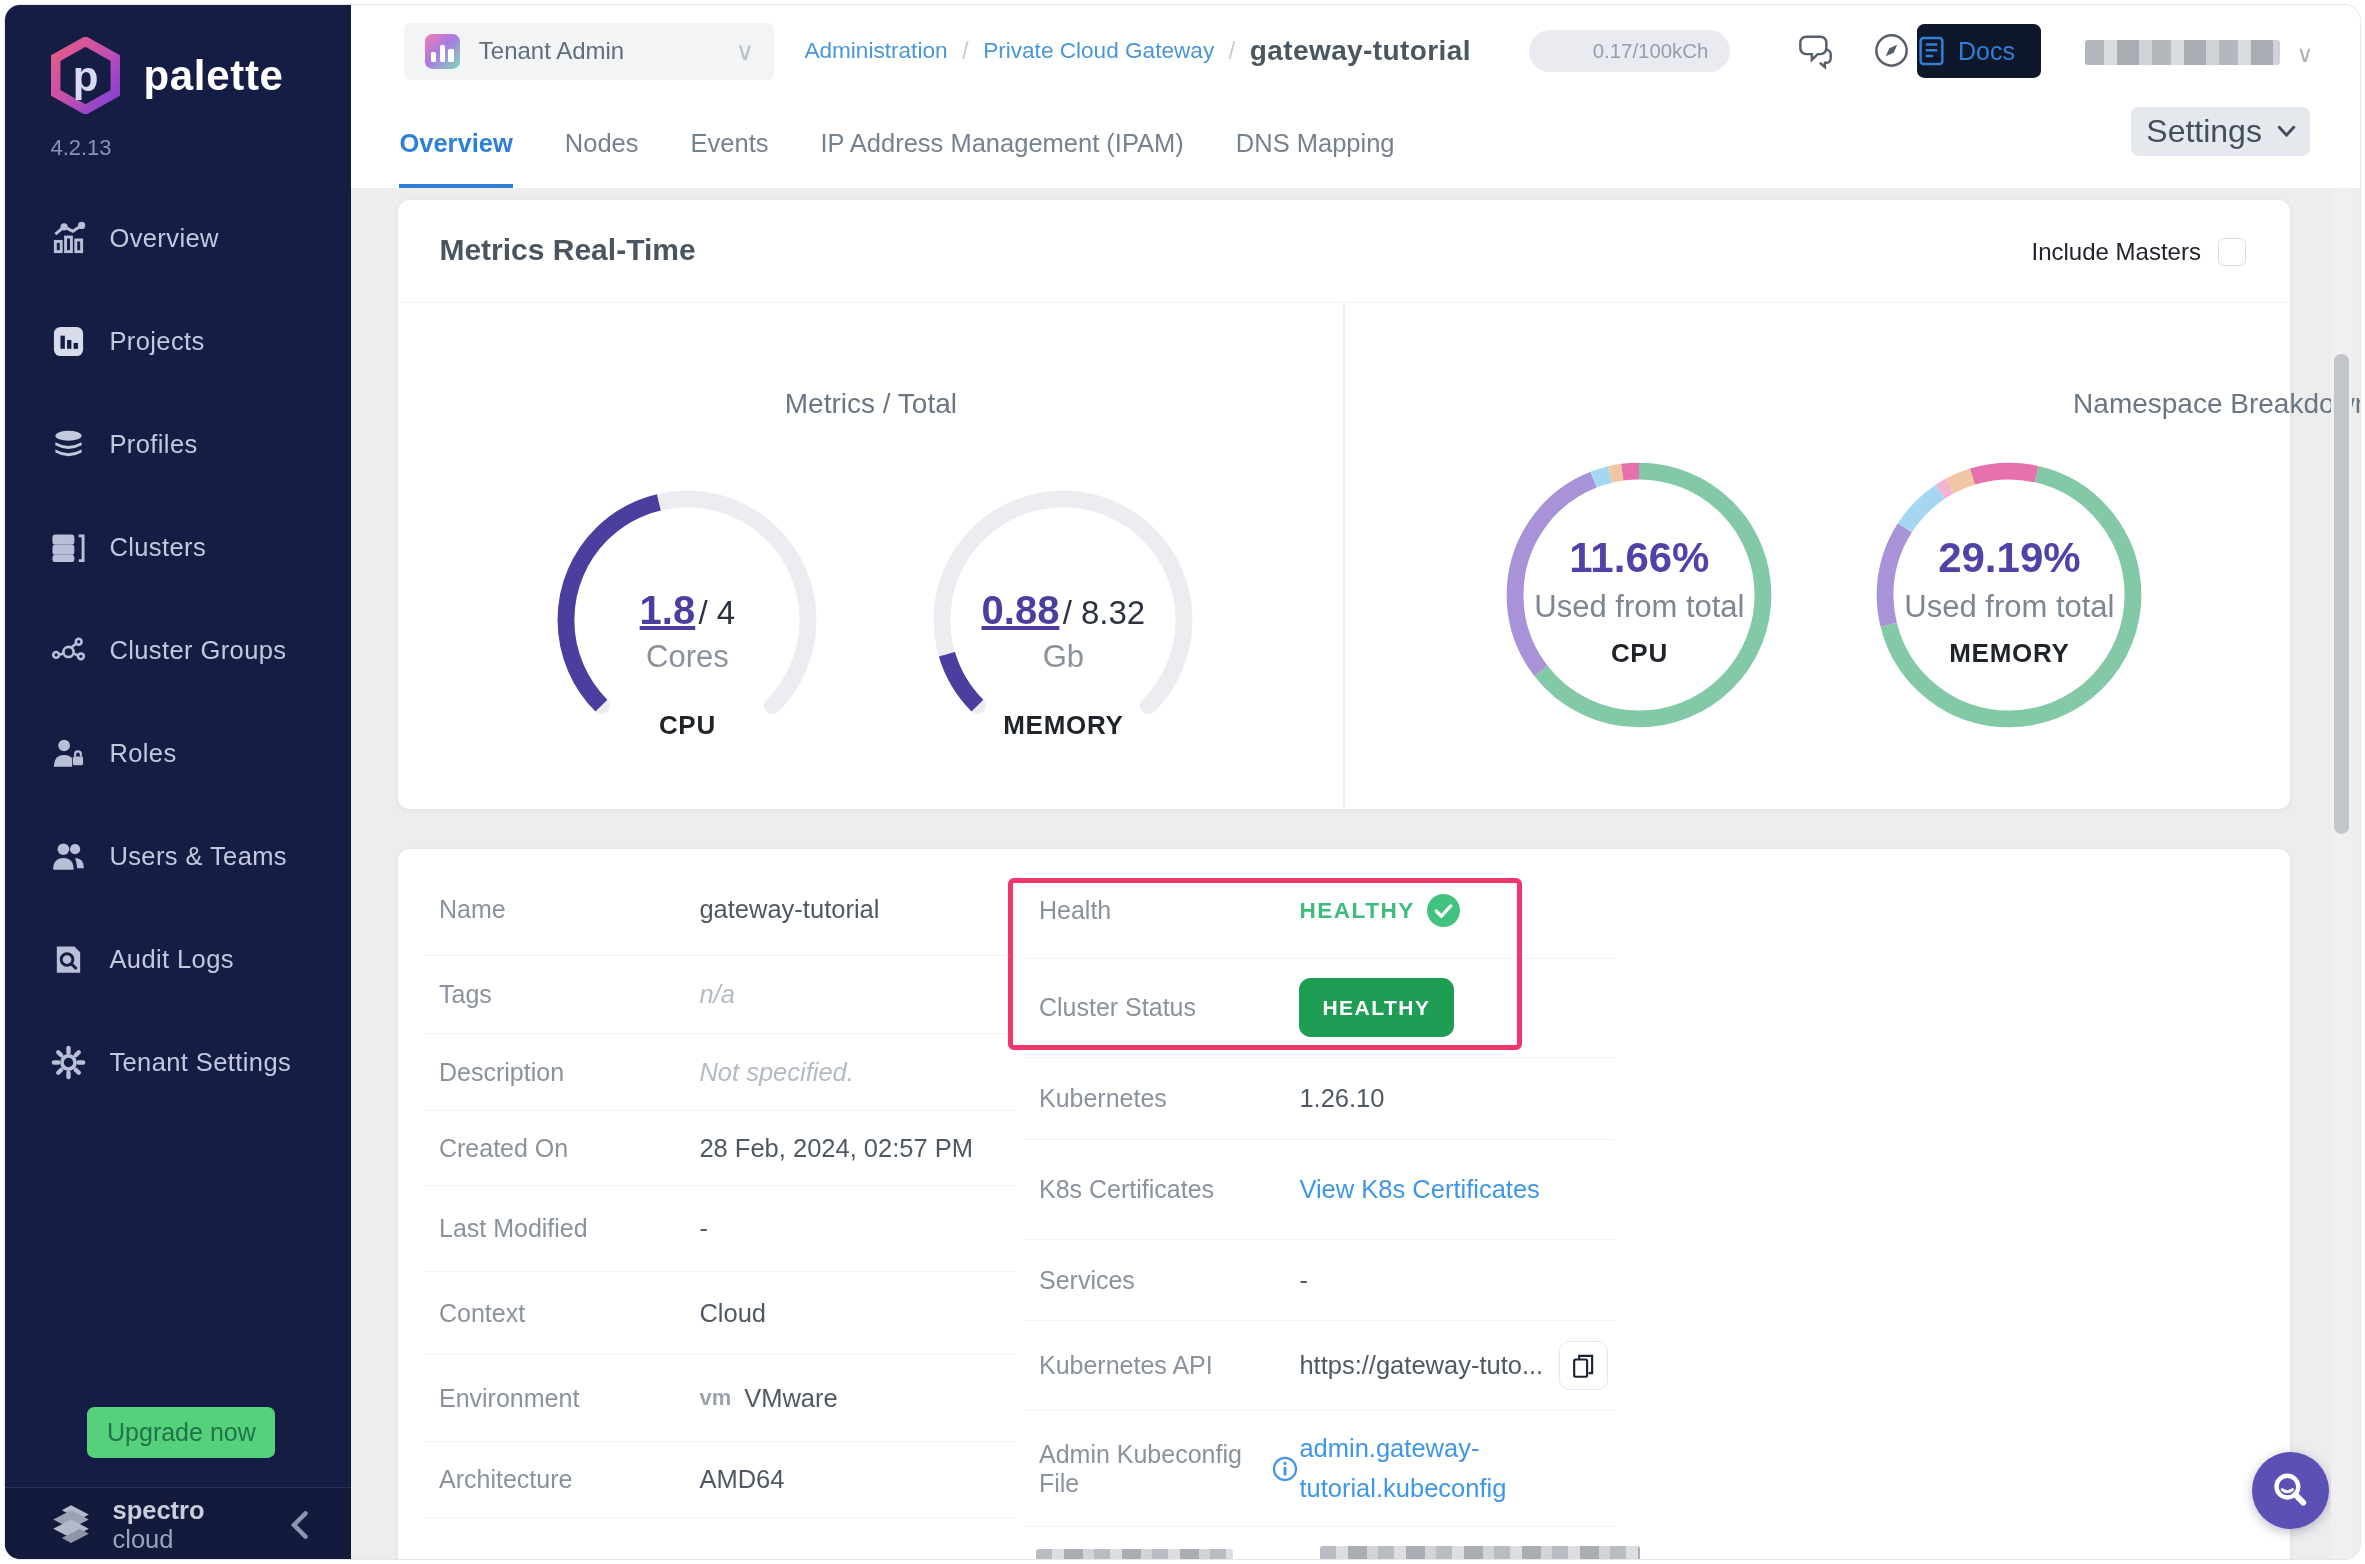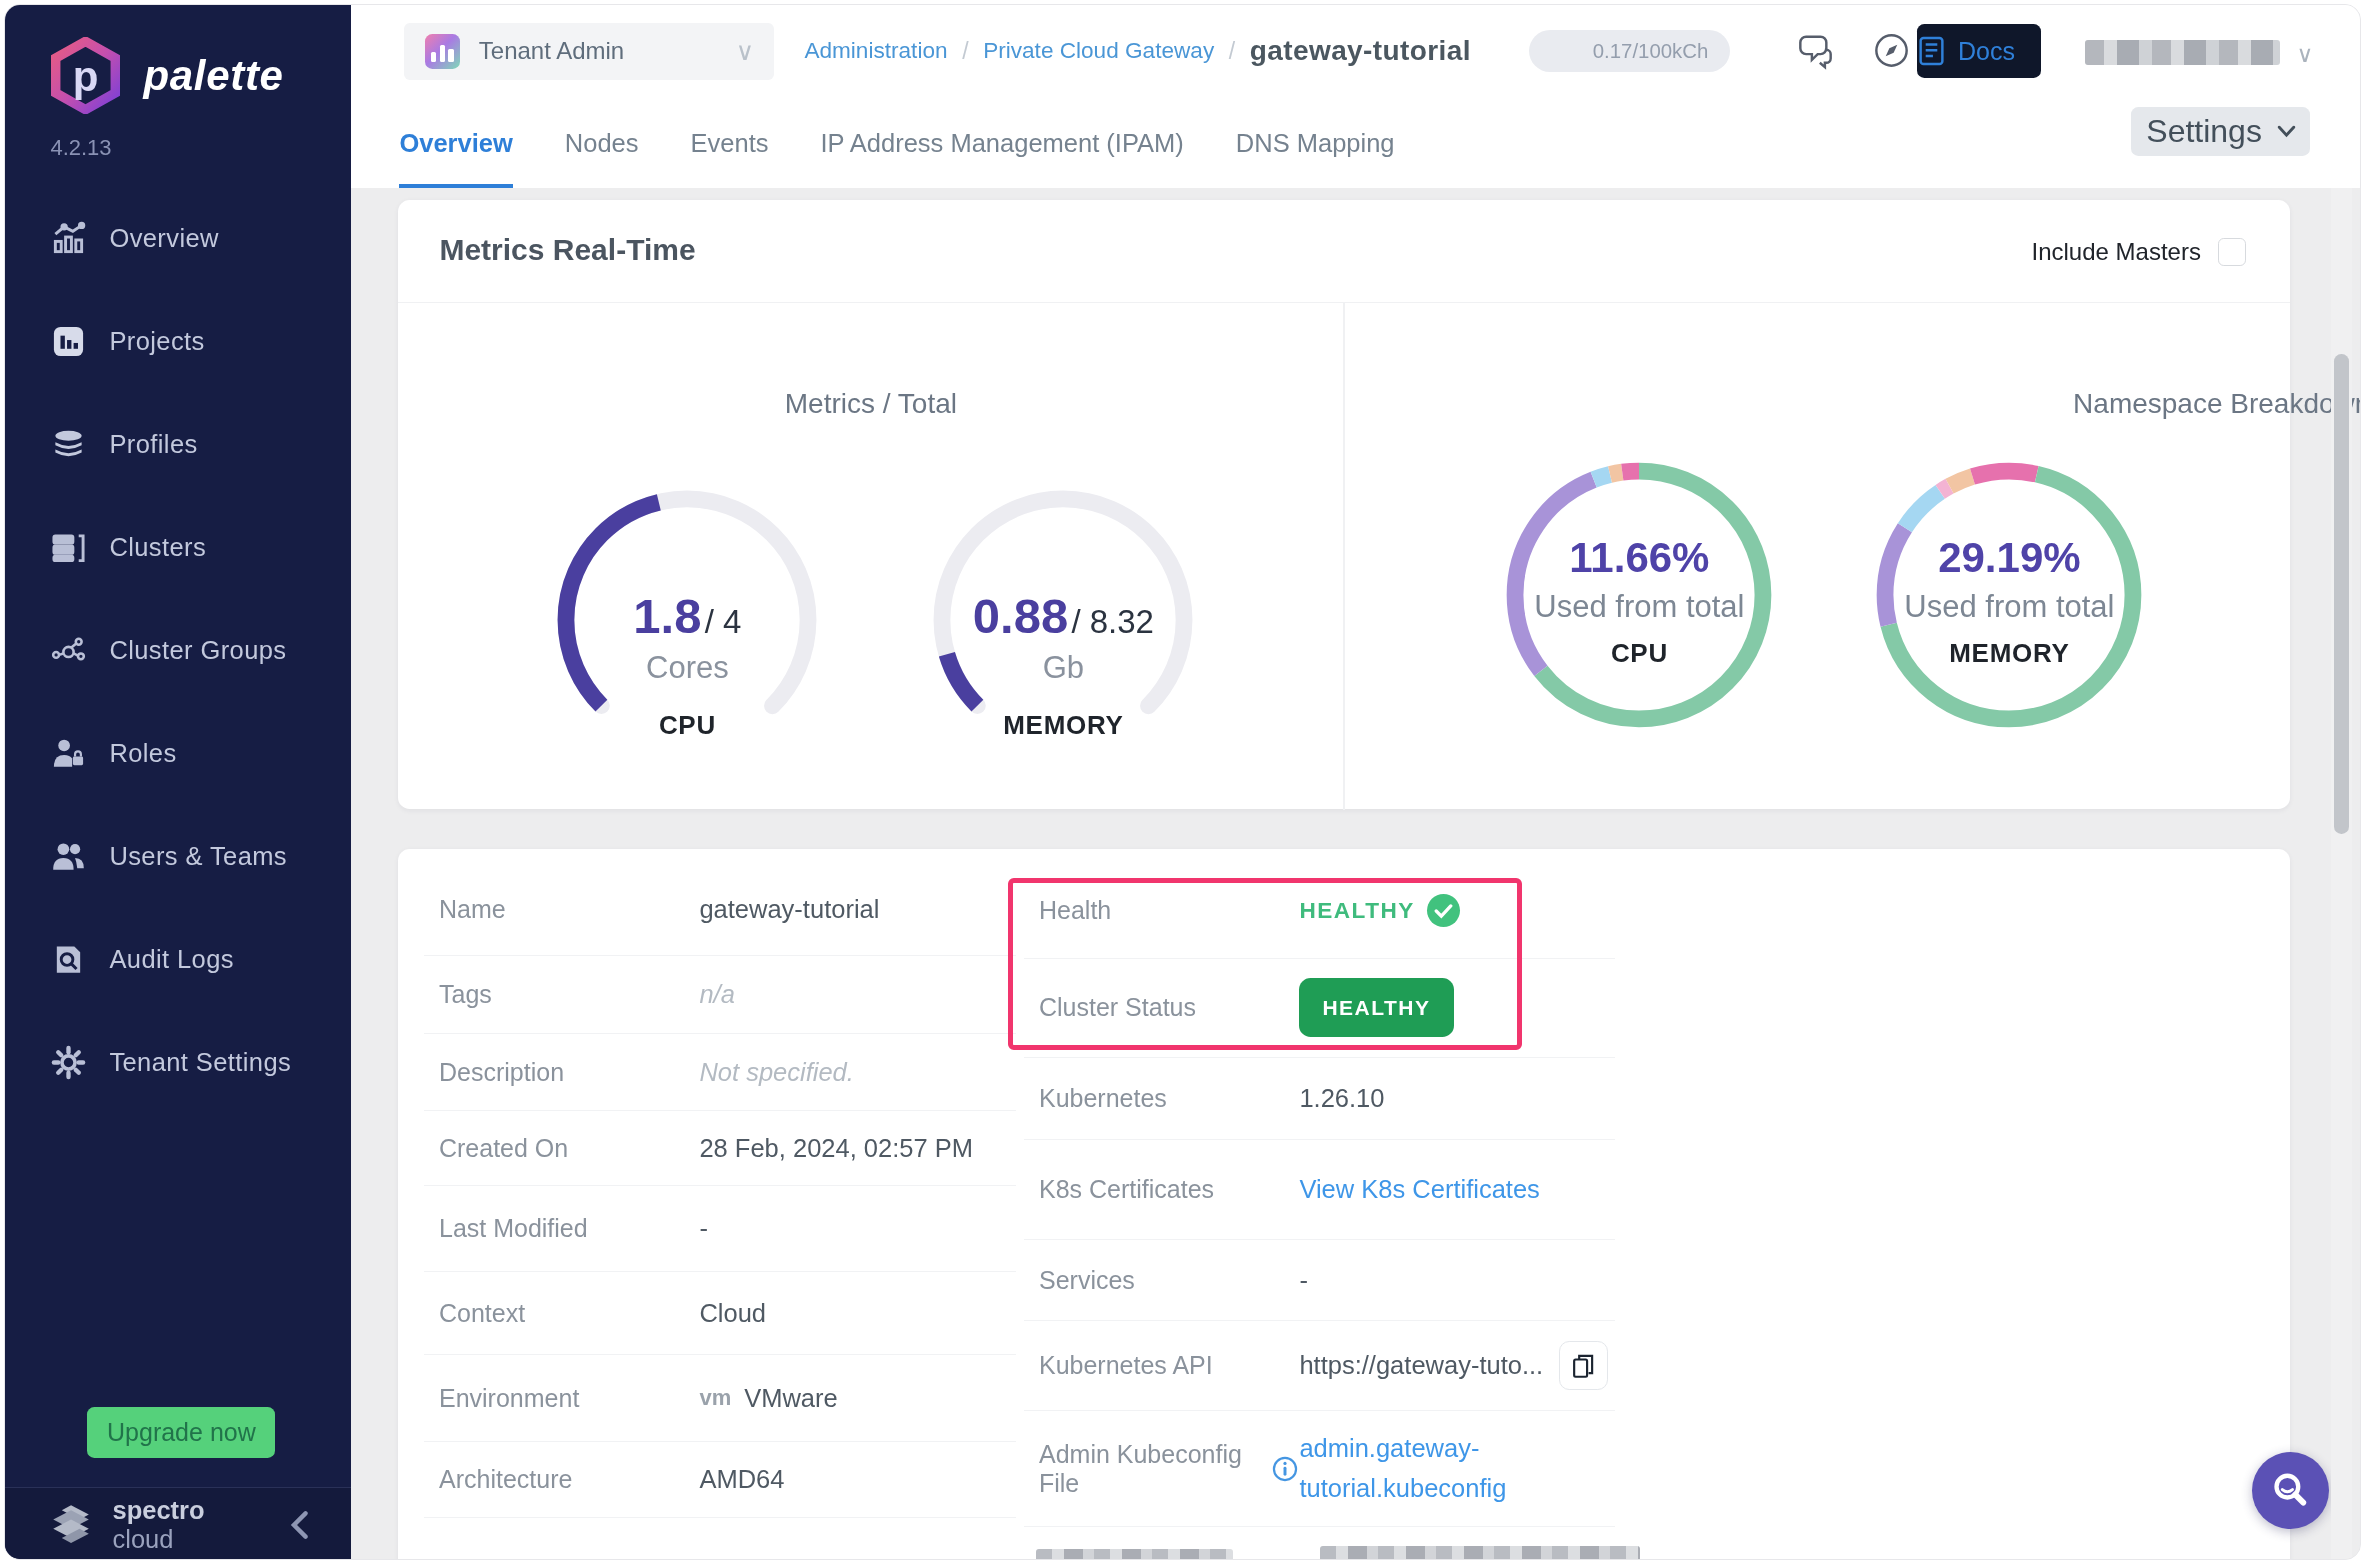--- a/index.html
+++ b/index.html
@@ -4,21 +4,21 @@
 <style>
   * { margin:0; padding:0; box-sizing:border-box; }
   html,body { background:#ffffff; }
   body { width:2366px; height:1565px; font-family:"Liberation Sans", sans-serif; position:relative; }
   .app { position:absolute; left:4.4px; top:4.4px; width:2357px; height:1556px; border:1.5px solid #e7e7ea;
          border-radius:16px; overflow:hidden; background:#ededee; }
 
   
   .sidebar { position:absolute; left:0; top:0; width:346px; height:100%; background:#161d44; z-index:5; }
   .logo-row { position:absolute; left:42px; top:32px; display:flex; align-items:center; gap:19px; }
-  .logo-text { color:#ffffff; font-size:42px; font-weight:bold; letter-spacing:0.7px;font-style:italic; }
+  .logo-text { color:#ffffff; font-size:42px; font-weight:bold; letter-spacing:0.7px; }
   .version { position:absolute; left:45px; top:130px; color:#8a92b4; font-size:22px; }
   .nav { position:absolute; left:0; top:182px; width:100%; }
   .nav-item { height:103px; display:flex; align-items:center; gap:23px; padding-left:45px; cursor:pointer; }
   .nav-item span.lbl { color:#c3c9dd; font-size:25.5px; letter-spacing:0.4px; }
   .nav-ic { width:36px; height:36px; flex:0 0 36px; display:flex; align-items:center; justify-content:center; }
   .upsell { position:absolute; left:0; top:1307px; width:346px; text-align:center; color:#ccd2e3; font-size:24px; line-height:33px; }
   .upgrade-btn { position:absolute; left:82px; top:1402px; width:188px; height:51px; background:#55d17b; border:none;
                  border-radius:7.3px; color:#21734a; font-size:25px; font-family:inherit; cursor:pointer; }
   .side-footer { position:absolute; left:0; top:1482px; width:346px; height:74px; background:#141a3c;
                  border-top:1.5px solid #2a3158; display:flex; align-items:center; padding:0 41px 0 44px; gap:19px; }
@@ -72,21 +72,21 @@
   .inc-masters .im-lbl { color:#20242b; font-size:24px; }
   .checkbox { width:28px; height:28px; border:1.5px solid #d7dade; border-radius:5.8px; background:#ffffff; cursor:pointer; }
   .card1-div { position:absolute; left:0; top:102px; width:100%; height:1.5px; background:#f0f1f3; }
   .v-div { position:absolute; left:945px; top:103px; width:1.5px; height:507px; background:#f0f1f3; }
   .half-title { position:absolute; top:188px; color:#6b7684; font-size:28px; }
   .lt { left:0; width:945px; text-align:center; }
   .rt { left:999px; width:948px; text-align:right;margin-left:25px; }
 
   .gauge-wrap, .donut-wrap { position:absolute; width:280px; height:280px; }
   .gauge-overlay, .donut-overlay { position:absolute; left:0; top:0; width:100%; height:100%; text-align:center; }
-  .g-val { color:#4a3f9f; font-size:49px; font-weight:bold; }
+  .g-val { color:#4a3f9f; font-size:40px; font-weight:bold;text-decoration:underline; }
   .g-total { color:#2b3340; font-size:33px; }
   .g-unit { color:#8a929e; font-size:31px; margin-top:5.8px; }
   .g-name { position:absolute; width:280px; text-align:center; color:#1f242b; font-size:26px; font-weight:bold; letter-spacing:0.7px; }
   .d-pct { color:#4f43a8; font-size:42px; font-weight:bold; }
   .d-sub { color:#7d8794; font-size:31px; margin-top:7.3px; }
   .d-name { color:#1f242b; font-size:26px; font-weight:bold; margin-top:13px; letter-spacing:0.7px; }
 
   
   .col { position:absolute; top:0; }
   .col-left { left:26px; width:592px; }

